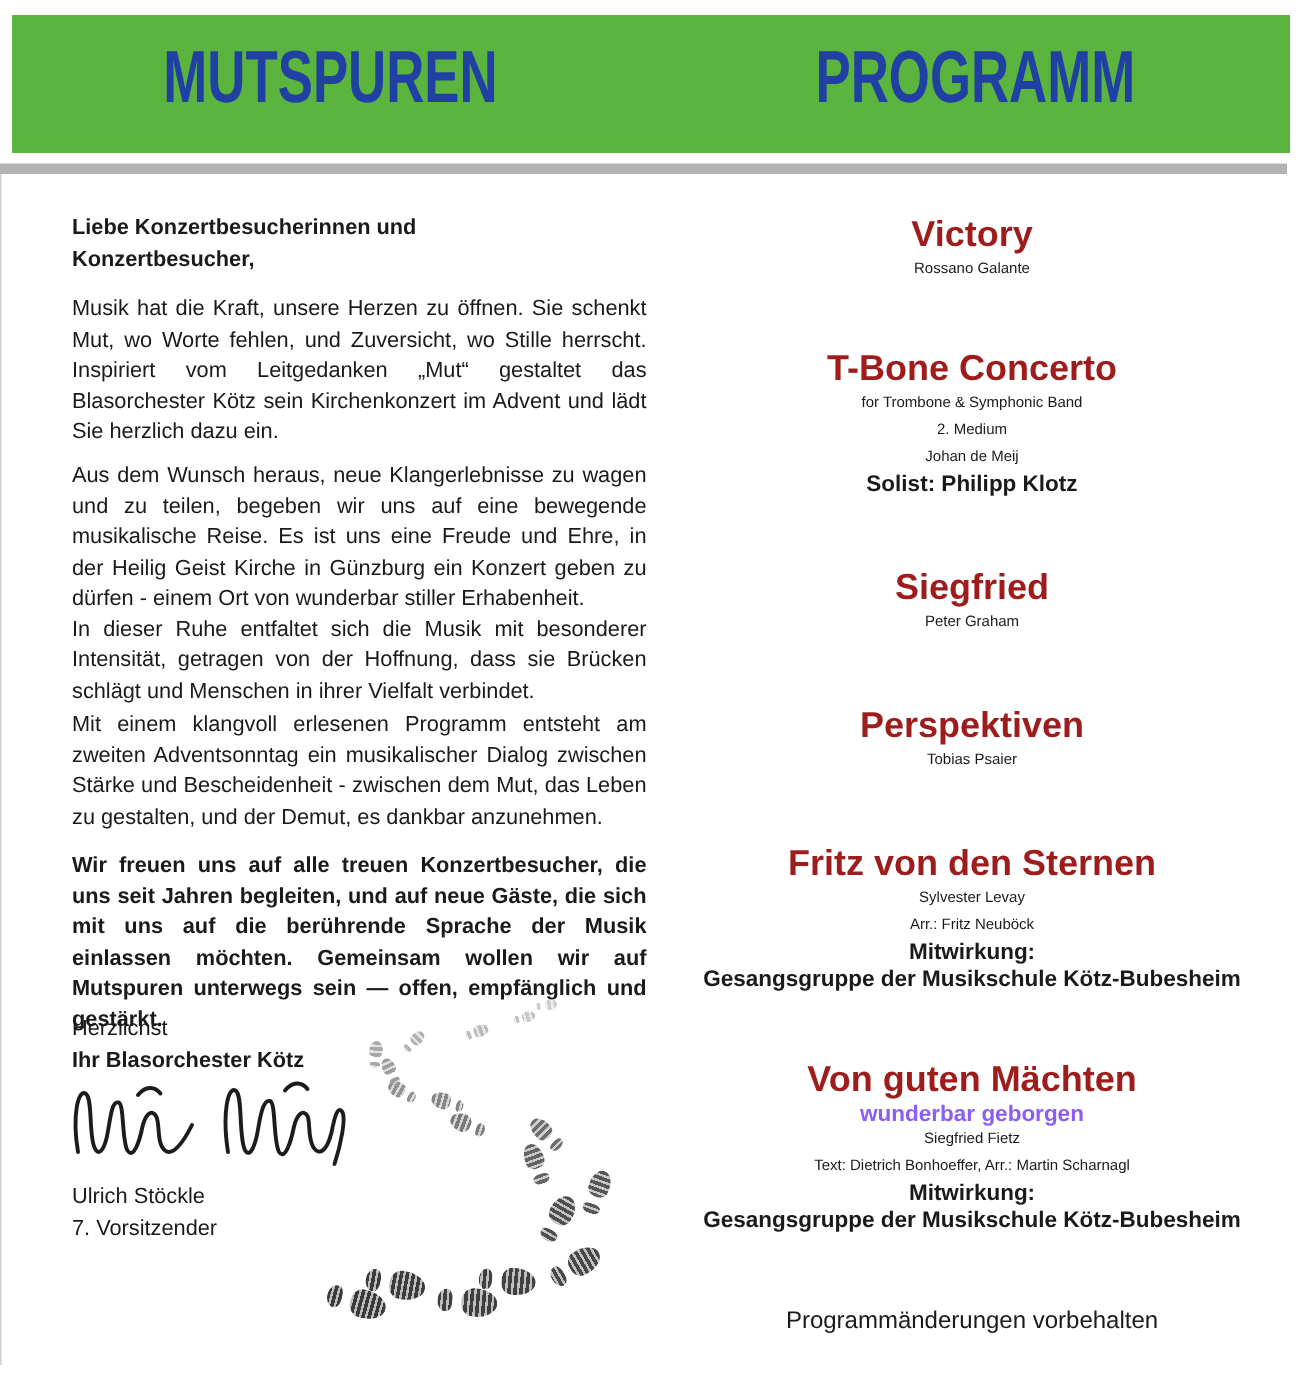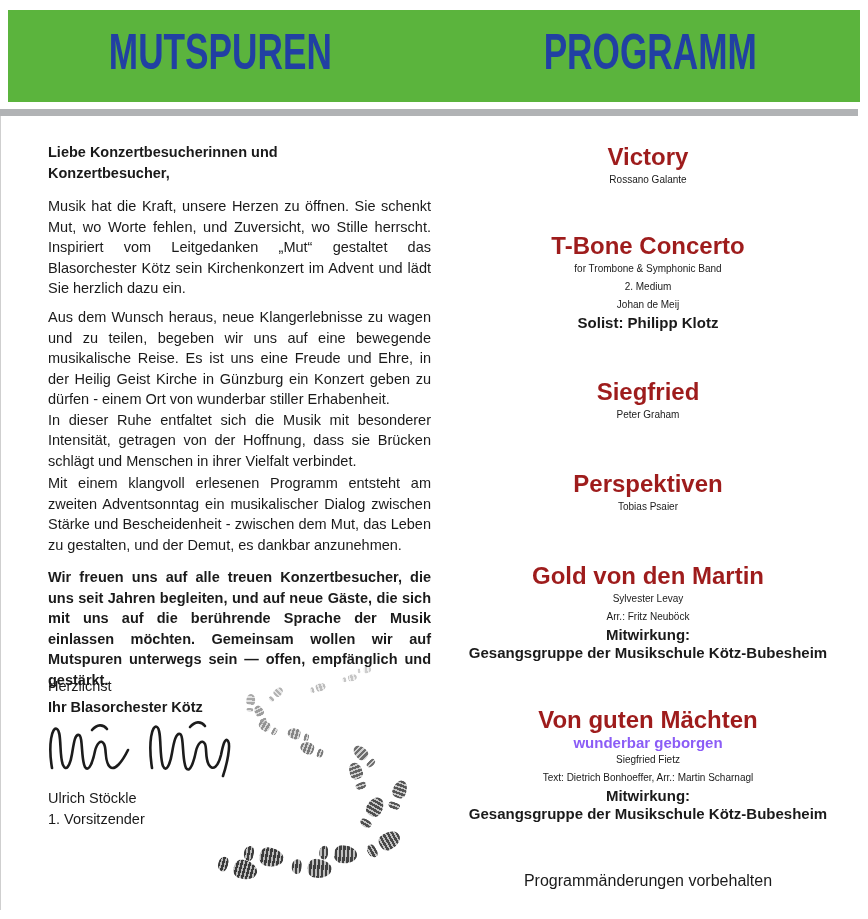--- a/index.html
+++ b/index.html
@@ -163,21 +163,21 @@
     <div class="blk p2">
       <p>Aus dem Wunsch heraus, neue Klangerlebnisse zu wagen und zu teilen, begeben wir uns auf eine bewegende musikalische Reise. Es ist uns eine Freude und Ehre, in der Heilig Geist Kirche in Günzburg ein Konzert geben zu dürfen - einem Ort von wunderbar stiller Erhabenheit.</p>
       <p>In dieser Ruhe entfaltet sich die Musik mit besonderer Intensität, getragen von der Hoffnung, dass sie Brücken schlägt und Menschen in ihrer Vielfalt verbindet.</p>
     </div>
     <p class="blk p3">Mit einem klangvoll erlesenen Programm entsteht am zweiten Adventsonntag ein musikalischer Dialog zwischen Stärke und Bescheidenheit - zwischen dem Mut, das Leben zu gestalten, und der Demut, es dankbar anzunehmen.</p>
     <p class="blk p4">Wir freuen uns auf alle treuen Konzertbesucher, die uns seit Jahren begleiten, und auf neue Gäste, die sich mit uns auf die berührende Sprache der Musik einlassen möchten. Gemeinsam wollen wir auf Mutspuren unterwegs sein — offen, empfänglich und gestärkt.</p>
     <div class="blk closing1">Herzlichst</div>
     <div class="blk closing2">Ihr Blasorchester Kötz</div>
     <div class="blk signer">
       <div>Ulrich Stöckle</div>
-      <div>1. Vorsitzender</div>
+      <div>7. Vorsitzender</div>
     </div>
   </div>
 
   <div class="sig">
     <svg width="200" height="78" viewBox="0 0 200 78">
       <g fill="none" stroke="#1c1c1c" stroke-width="2.6" stroke-linecap="round" stroke-linejoin="round">
         <path d="M8,56 C4,32 8,14 13,17 C18,20 15,44 19,53 C22,60 26,54 28,42 C30,30 31,22 35,23 C39,24 37,48 41,55 C45,61 49,49 51,39 C53,31 57,27 60,32 C63,37 60,50 66,55 C71,59 78,50 84,38"></path>
         <path d="M48,18 C53,12 59,12 63,17"></path>
         <path d="M108,56 C104,30 108,12 113,15 C118,18 115,44 119,54 C122,61 126,53 128,41 C130,29 132,21 136,22 C140,23 138,48 142,56 C146,62 150,49 152,39 C154,31 158,27 161,32 C163,36 161,47 165,53 C169,59 174,55 177,43 C179,33 181,25 184,29 C187,33 183,52 179,64"></path>
         <path d="M146,15 C151,9 157,9 161,14"></path>
@@ -204,21 +204,21 @@
       <div class="t">Siegfried</div>
       <div class="s">Peter Graham</div>
     </div>
 
     <div class="piece pc-perspektiven">
       <div class="t">Perspektiven</div>
       <div class="s">Tobias Psaier</div>
     </div>
 
     <div class="piece pc-gold">
-      <div class="t">Gold von den Martin</div>
+      <div class="t">Fritz von den Sternen</div>
       <div class="s">Sylvester Levay</div>
       <div class="s">Arr.: Fritz Neuböck</div>
       <div class="b">Mitwirkung:</div>
       <div class="b">Gesangsgruppe der Musikschule Kötz-Bubesheim</div>
     </div>
 
     <div class="piece pc-vgm">
       <div class="t">Von guten Mächten</div>
       <div class="rsub">wunderbar geborgen</div>
       <div class="s">Siegfried Fietz</div>

